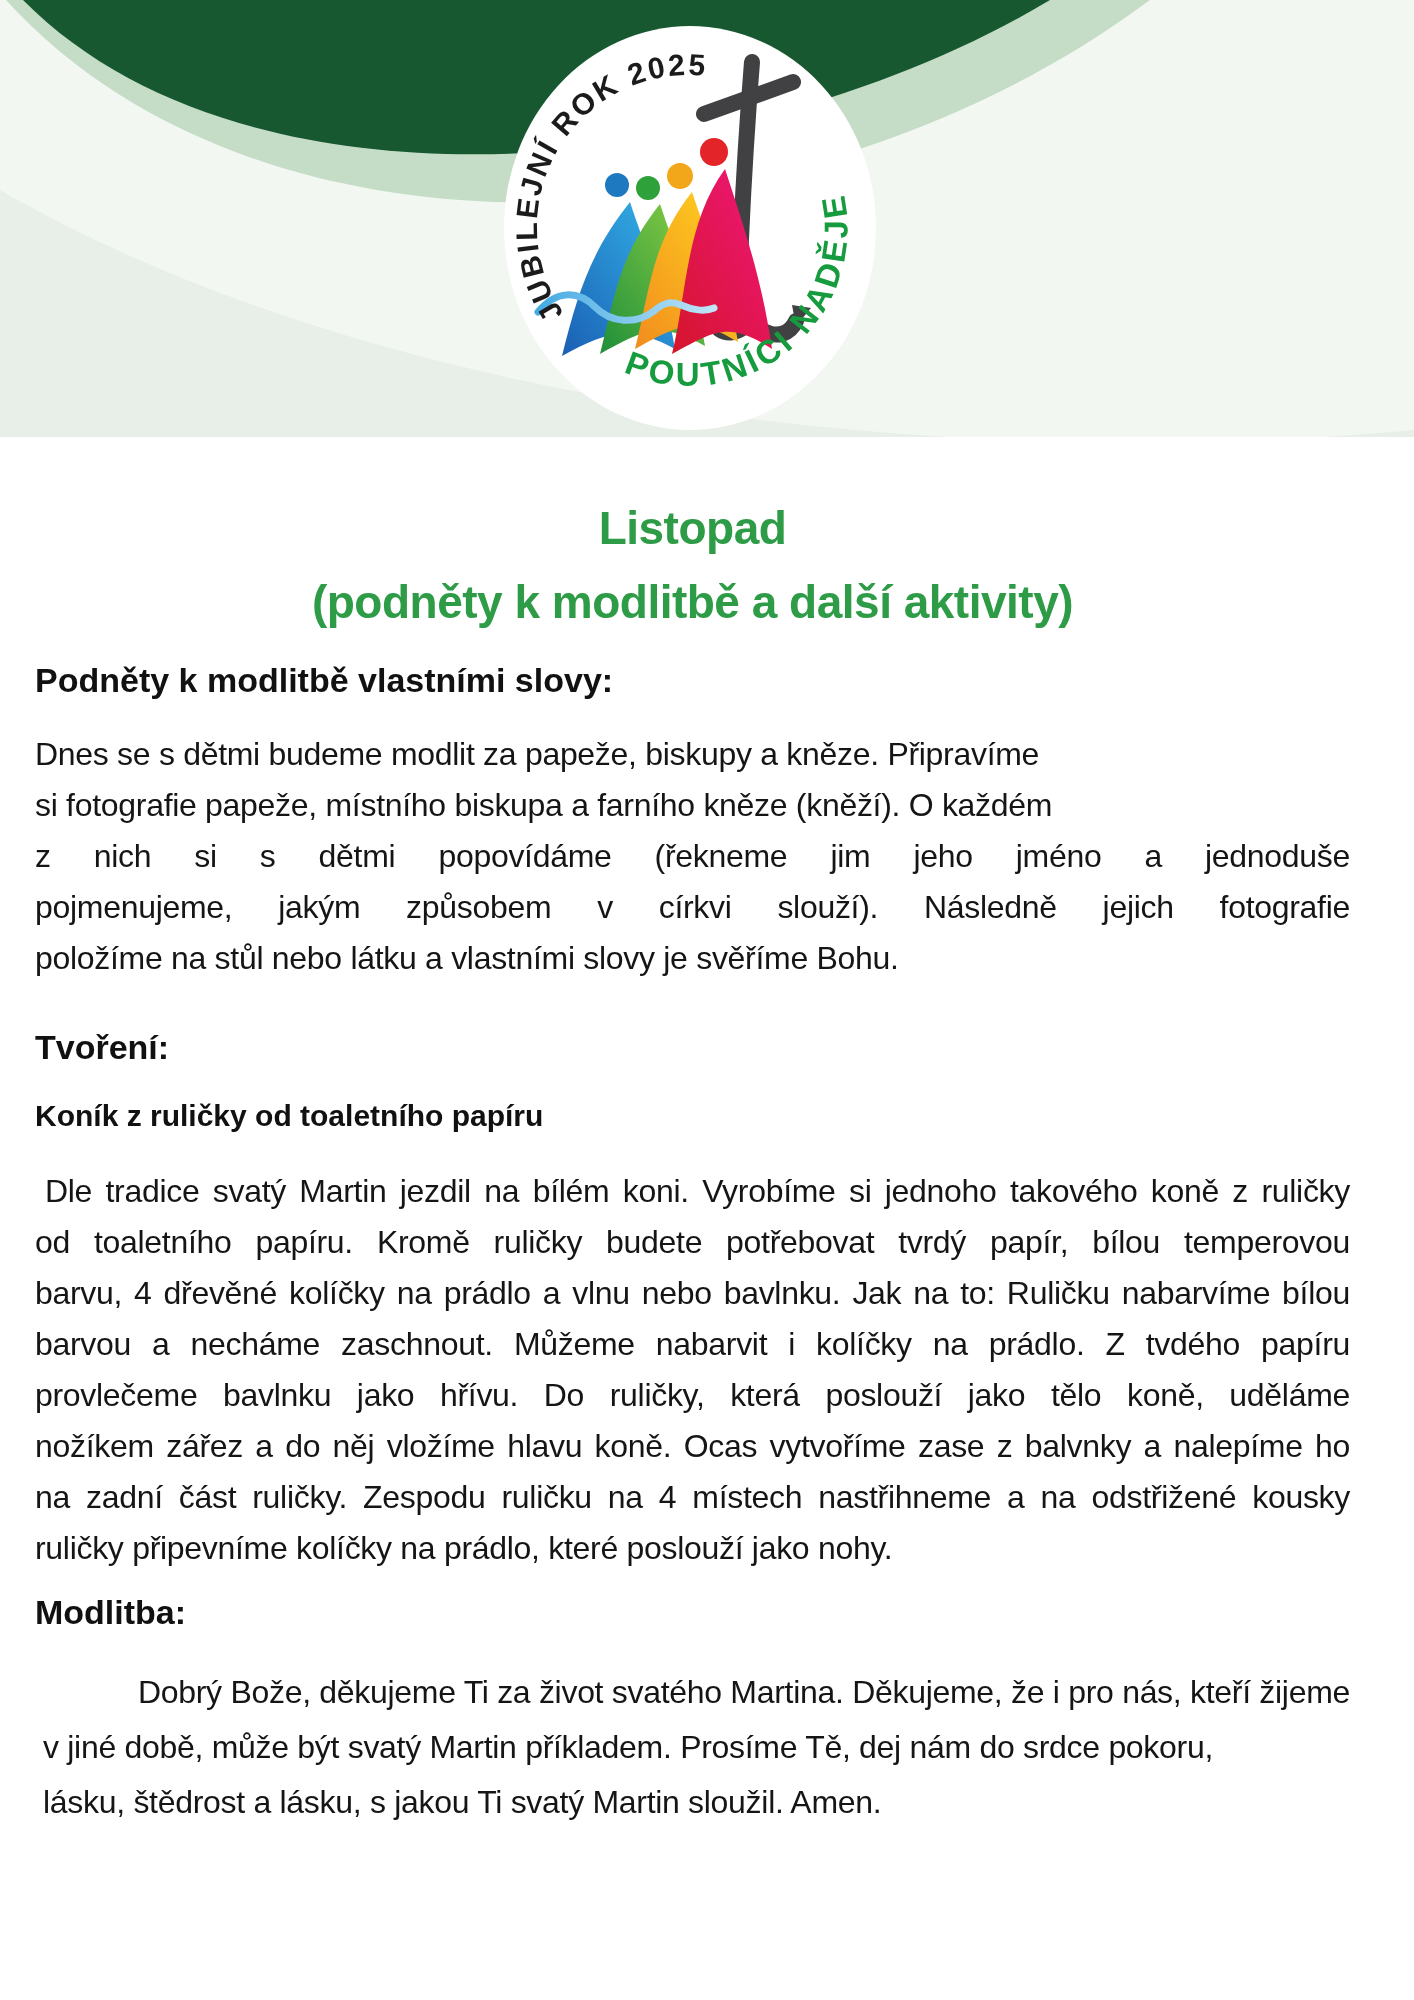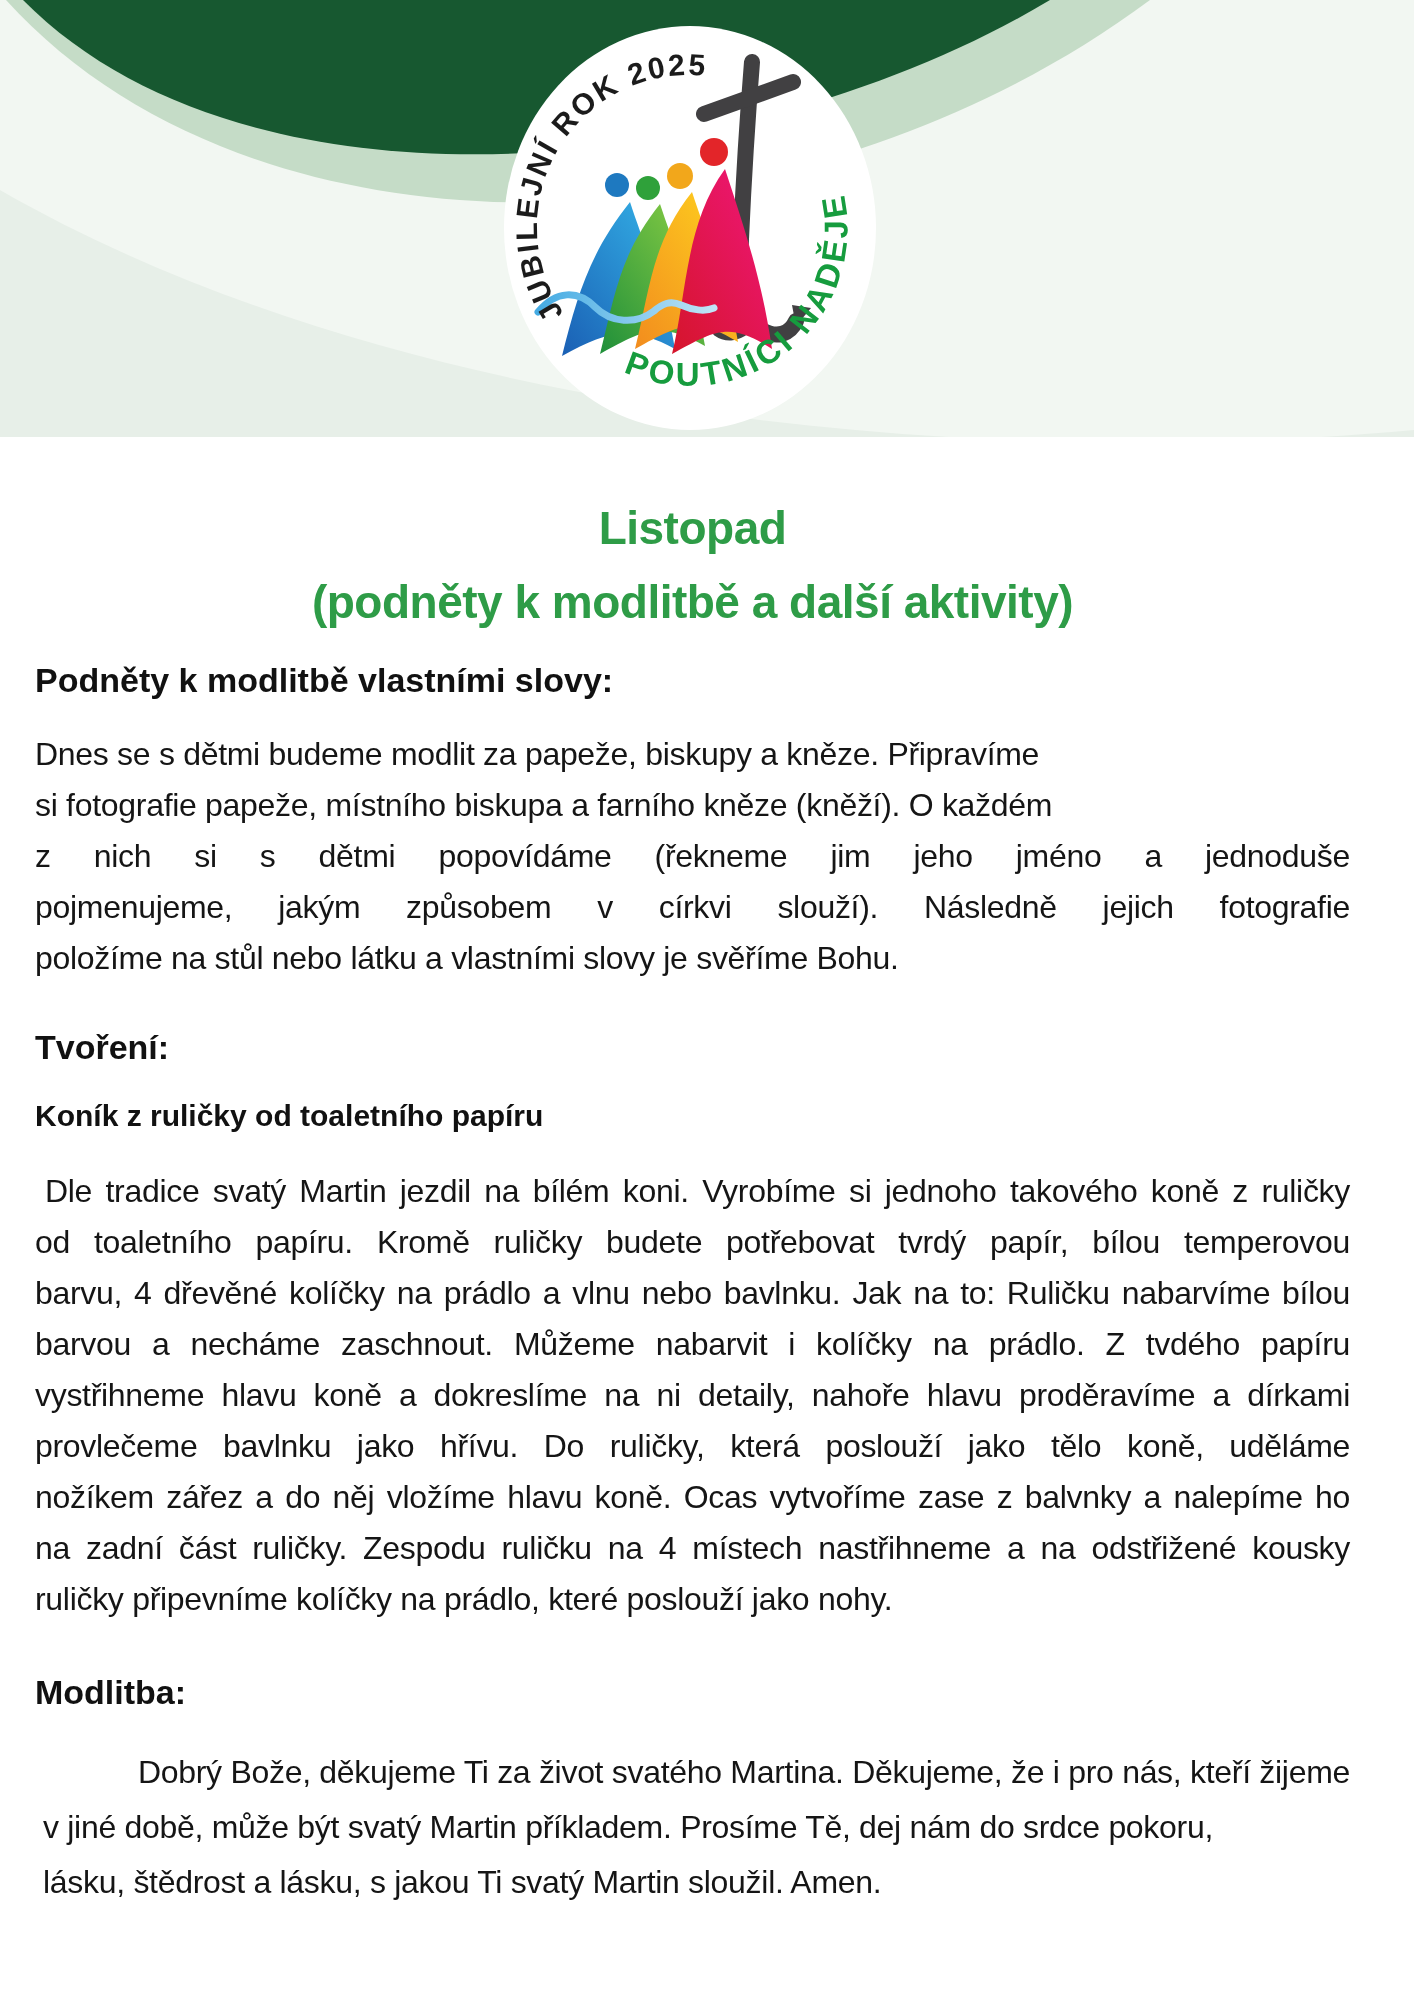--- a/index.html
+++ b/index.html
@@ -70,21 +70,21 @@
     font-weight: bold;
     font-size: 30px;
     line-height: 40px;
     color: #111111;
   }
   .m-h1 { margin-top: 18px; }
   .m-p1 { margin-top: 26px; }
   .m-h2 { margin-top: 40px; }
   .m-h3 { margin-top: 26px; }
   .m-p2 { margin-top: 30px; }
-  .m-h4 { margin-top: 44px; }
+  .m-h4 { margin-top: 15px; }
   .m-p3 { margin-top: 30px; padding-left: 8px; }
 
   .bl {
     font-size: 32px;
     line-height: 51px;
     letter-spacing: -0.3px;
     color: #151515;
     white-space: nowrap;
   }
   .j {
@@ -192,21 +192,20 @@
   </div>
 
   <div class="h m-h2">Tvoření:</div>
   <div class="h2 m-h3">Koník z ruličky od toaletního papíru</div>
 
   <div class="para m-p2">
     <div class="bl j ind">Dle tradice svatý Martin jezdil na bílém koni. Vyrobíme si jednoho takového koně z ruličky</div>
     <div class="bl j">od toaletního papíru. Kromě ruličky budete potřebovat tvrdý papír, bílou temperovou</div>
     <div class="bl j">barvu, 4 dřevěné kolíčky na prádlo a vlnu nebo bavlnku. Jak na to: Ruličku nabarvíme bílou</div>
     <div class="bl j">barvou a necháme zaschnout. Můžeme nabarvit i kolíčky na prádlo. Z tvdého papíru</div>
-    <div class="bl j">vystřihneme hlavu koně a dokreslíme na ni detaily, nahoře hlavu proděravíme a dírkami</div>
     <div class="bl j">provlečeme bavlnku jako hřívu. Do ruličky, která poslouží jako tělo koně, uděláme</div>
     <div class="bl j">nožíkem zářez a do něj vložíme hlavu koně. Ocas vytvoříme zase z balvnky a nalepíme ho</div>
     <div class="bl j">na zadní část ruličky. Zespodu ruličku na 4 místech nastřihneme a na odstřižené kousky</div>
     <div class="bl">ruličky připevníme kolíčky na prádlo, které poslouží jako nohy.</div>
   </div>
 
   <div class="h m-h4">Modlitba:</div>
 
   <div class="para m-p3 pray">
     <div class="bl ind">Dobrý Bože, děkujeme Ti za život svatého Martina. Děkujeme, že i pro nás, kteří žijeme</div>

